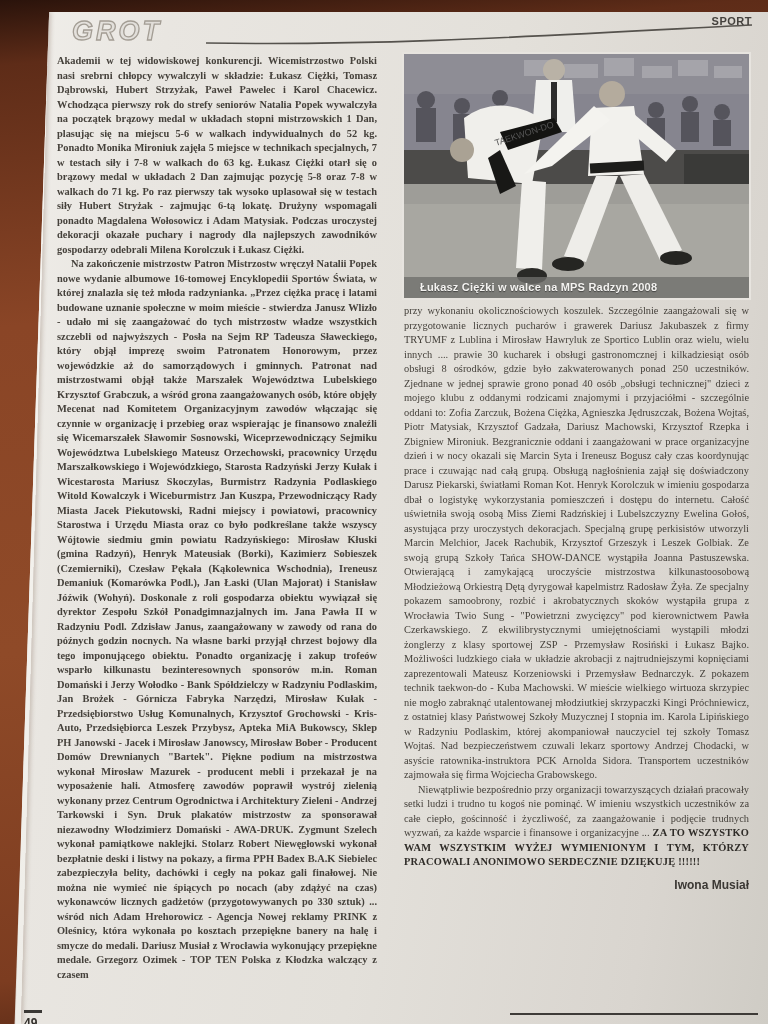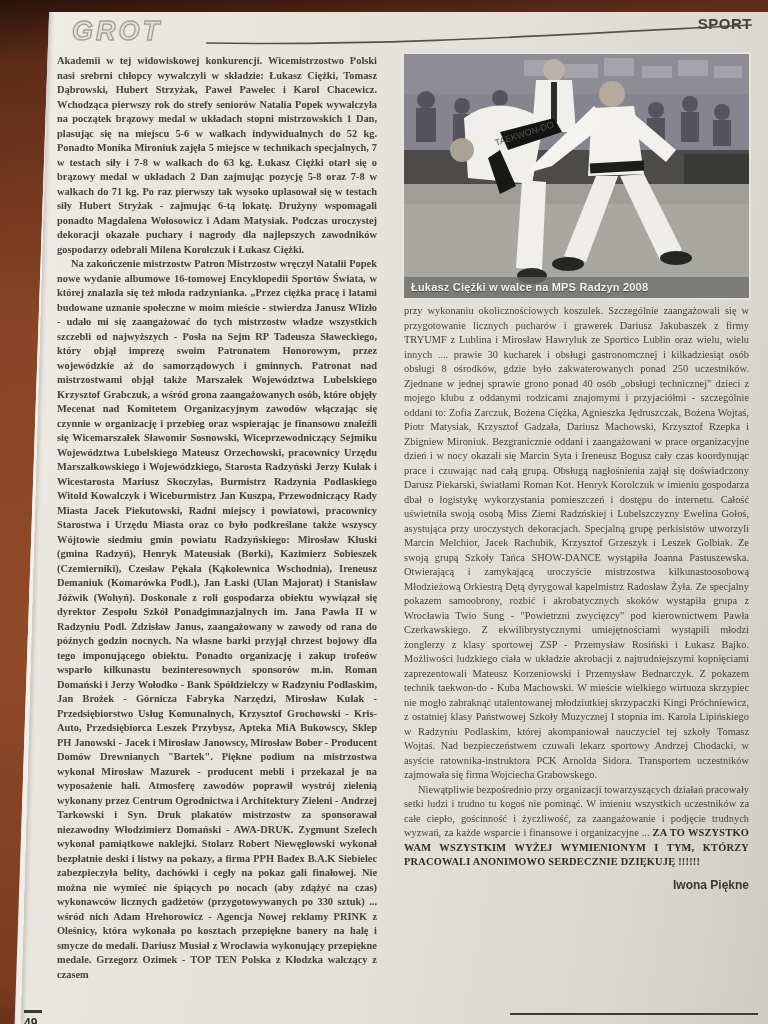--- a/index.html
+++ b/index.html
@@ -26,21 +26,21 @@
   .logo {
     position:absolute; left:72px; top:4px;
     font-family:"Liberation Sans", sans-serif;
     font-weight:bold; font-style:italic; font-size:27px; letter-spacing:3px;
     color: rgba(190,184,176,.18);
     -webkit-text-stroke: 1.3px #a39d94;
   }
   .section-label {
     position:absolute; right:16px; top:3px;
     font-family:"Liberation Sans", sans-serif;
-    font-weight:bold; font-size:15px; letter-spacing:.5px; color:#44413d;
+    font-weight:bold; font-size:11px; letter-spacing:.5px; color:#44413d;
   }
   .header-rule { position:absolute; left:0; top:0; width:768px; height:40px; }
   
   .col {
     position:absolute; top:42px;
     font-size:10.4px; line-height:14.5px; color:#45413b;
     text-align:justify;
   }
   .col-left  { left:57px;  width:320px;font-weight:bold; }
   .col-right { left:404px; width:345px; }
@@ -49,21 +49,21 @@
   
   .photo {
     position:relative; width:345px; height:244px; margin-bottom:6px;
     background:#9b9a96; outline:2px solid #e7e4df; overflow:hidden;
   }
   .photo svg { display:block; width:100%; height:100%; }
   .caption {
     position:absolute; left:0; right:0; bottom:0; height:21px;
     background: rgba(110,110,108,.78);
     color:#f4f3f1; font-family:"Liberation Sans", sans-serif;
-    font-weight:bold; font-size:11px; line-height:21px; padding-left:7px;
+    font-weight:bold; font-size:11px; line-height:21px; padding-left:16px;
     text-shadow: 0 1px 1px rgba(0,0,0,.45);
     letter-spacing:.2px;
   }
   
   .author {
     margin-top:8px; text-align:right;
     font-family:"Liberation Sans", sans-serif;
     font-weight:bold; font-size:12px; color:#3b3834;
   }
   .author-rule {
@@ -158,21 +158,21 @@
           <path d="M 96 96 L 112 132 L 96 140 L 84 104 Z" fill="#181816"></path>
 
           <text x="92" y="92" font-size="9" fill="#555" transform="rotate(-18 92 92)" font-family="sans-serif">TAEKWON-DO</text>
         </svg>
         <div class="caption">Łukasz Ciężki w walce na MPS Radzyn 2008</div>
       </div>
 
       <p>przy wykonaniu okolicznościowych koszulek. Szczególnie zaangażowali się w przygotowanie licznych pucharów i grawerek Dariusz Jakubaszek z firmy TRYUMF z Lublina i Mirosław Hawryluk ze Sportico Lublin oraz wielu, wielu innych ....  prawie 30 kucharek i obsługi gastronomcznej i kilkadziesiąt osób obsługi 8 ośrodków, gdzie było zakwaterowanych ponad 250 uczestników. Zjednane w jednej sprawie grono ponad 40 osób „obsługi technicznej" dzieci z mojego klubu z oddanymi rodzicami znajomymi i przyjaciółmi - szczególnie oddani to: Zofia Zarczuk, Bożena Ciężka, Agnieszka Jędruszczak, Bożena Wojtaś, Piotr Matysiak, Krzysztof Gadzała, Dariusz Machowski, Krzysztof Rzepka i Zbigniew Mironiuk. Bezgranicznie oddani i zaangażowani w prace organizacyjne dzień i w nocy okazali się Marcin Syta i Ireneusz Bogusz cały czas koordynując prace i czuwając nad całą grupą. Obsługą nagłośnienia zajął się doświadczony Darusz Piekarski, światłami Roman Kot. Henryk Korolczuk w imieniu gospodarza dbał o logistykę wykorzystania pomieszczeń i dostępu do internetu. Całość uświetniła swoją osobą Miss Ziemi Radzńskiej i Lubelszczyzny Ewelina Gołoś, asystująca przy uroczystych dekoracjach. Specjalną grupę perkisistów utworzyli Marcin Melchior, Jacek Rachubik, Krzysztof Grzeszyk i Leszek Golbiak. Ze swoją grupą Szkoły Tańca SHOW-DANCE wystąpiła Joanna Pastuszewska. Otwierającą i zamykającą uroczyście mistrzostwa kilkunastoosobową Młodzieżową Orkiestrą Dętą dyrygował kapelmistrz Radosław Żyła.  Ze specjalny pokazem samoobrony, rozbić i akrobatycznych skoków wystąpiła grupa z Wrocławia Twio Sung - "Powietrzni zwycięzcy" pod kierownictwem Pawła Czerkawskiego. Z ekwilibrystycznymi umiejętnościami wystąpili młodzi żonglerzy z klasy sportowej ZSP - Przemysław Rosiński i Łukasz Bajko. Możliwości ludzkiego ciała w układzie akrobacji z najtrudniejszymi kopnięciami zaprezentowali Mateusz Korzeniowski i Przemysław Bednarczyk. Z pokazem technik taekwon-do - Kuba Machowski. W mieście wielkiego wirtuoza skrzypiec nie mogło zabraknąć utalentowanej młodziutkiej skrzypaczki Kingi Próchniewicz, z ostatniej klasy Państwowej Szkoły Muzycznej I stopnia im. Karola Lipińskiego w Radzyniu Podlaskim, której akompaniował nauczyciel tej szkoły Tomasz Wojtaś. Nad bezpieczeństwem czuwali lekarz sportowy Andrzej Chodacki, w asyście ratownika-instruktora PCK Arnolda Sidora. Transportem uczestników zajmowała się firma Wojciecha Grabowskego.</p>
       <p class="closing indent"><span>Niewątpliwie bezpośrednio przy organizacji towarzyszących działań pracowały setki ludzi i trudno tu kogoś nie pominąć. W imieniu wszystkich uczestników za całe ciepło, gościnność i życzliwość, za zaangażowanie i podjęcie trudnych wyzwań, za każde wsparcie i finansowe i organizacyjne ... </span><b>ZA TO WSZYSTKO WAM WSZYSTKIM WYŻEJ WYMIENIONYM I TYM, KTÓRZY PRACOWALI ANONIMOWO SERDECZNIE DZIĘKUJĘ !!!!!!</b></p>
 
-      <div class="author">Iwona Piękne</div>
+      <div class="author">Iwona Musiał</div>
     </div>
 
     <div class="author-rule"></div>
     <div class="pageno-dash"></div>
     <div class="page-number">49</div>
   </div>
 
 </div>
 
 </body></html>

